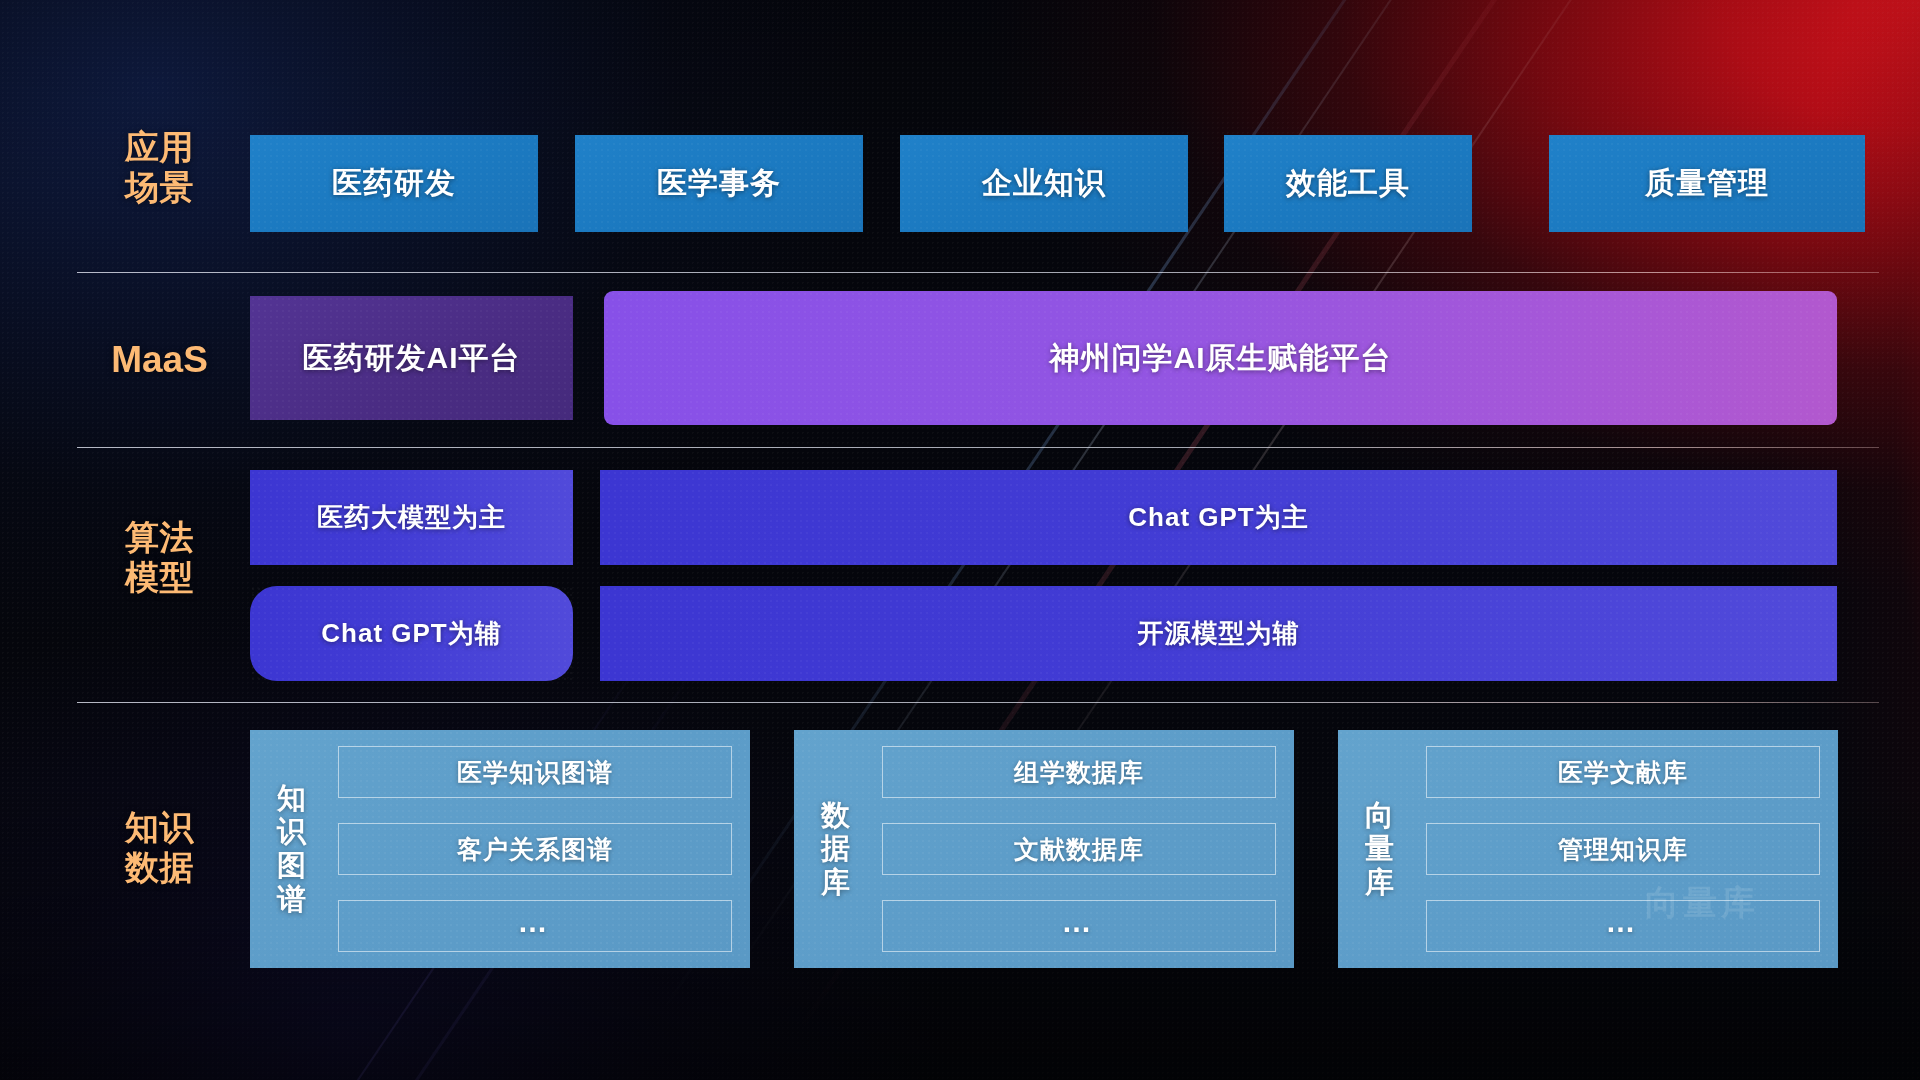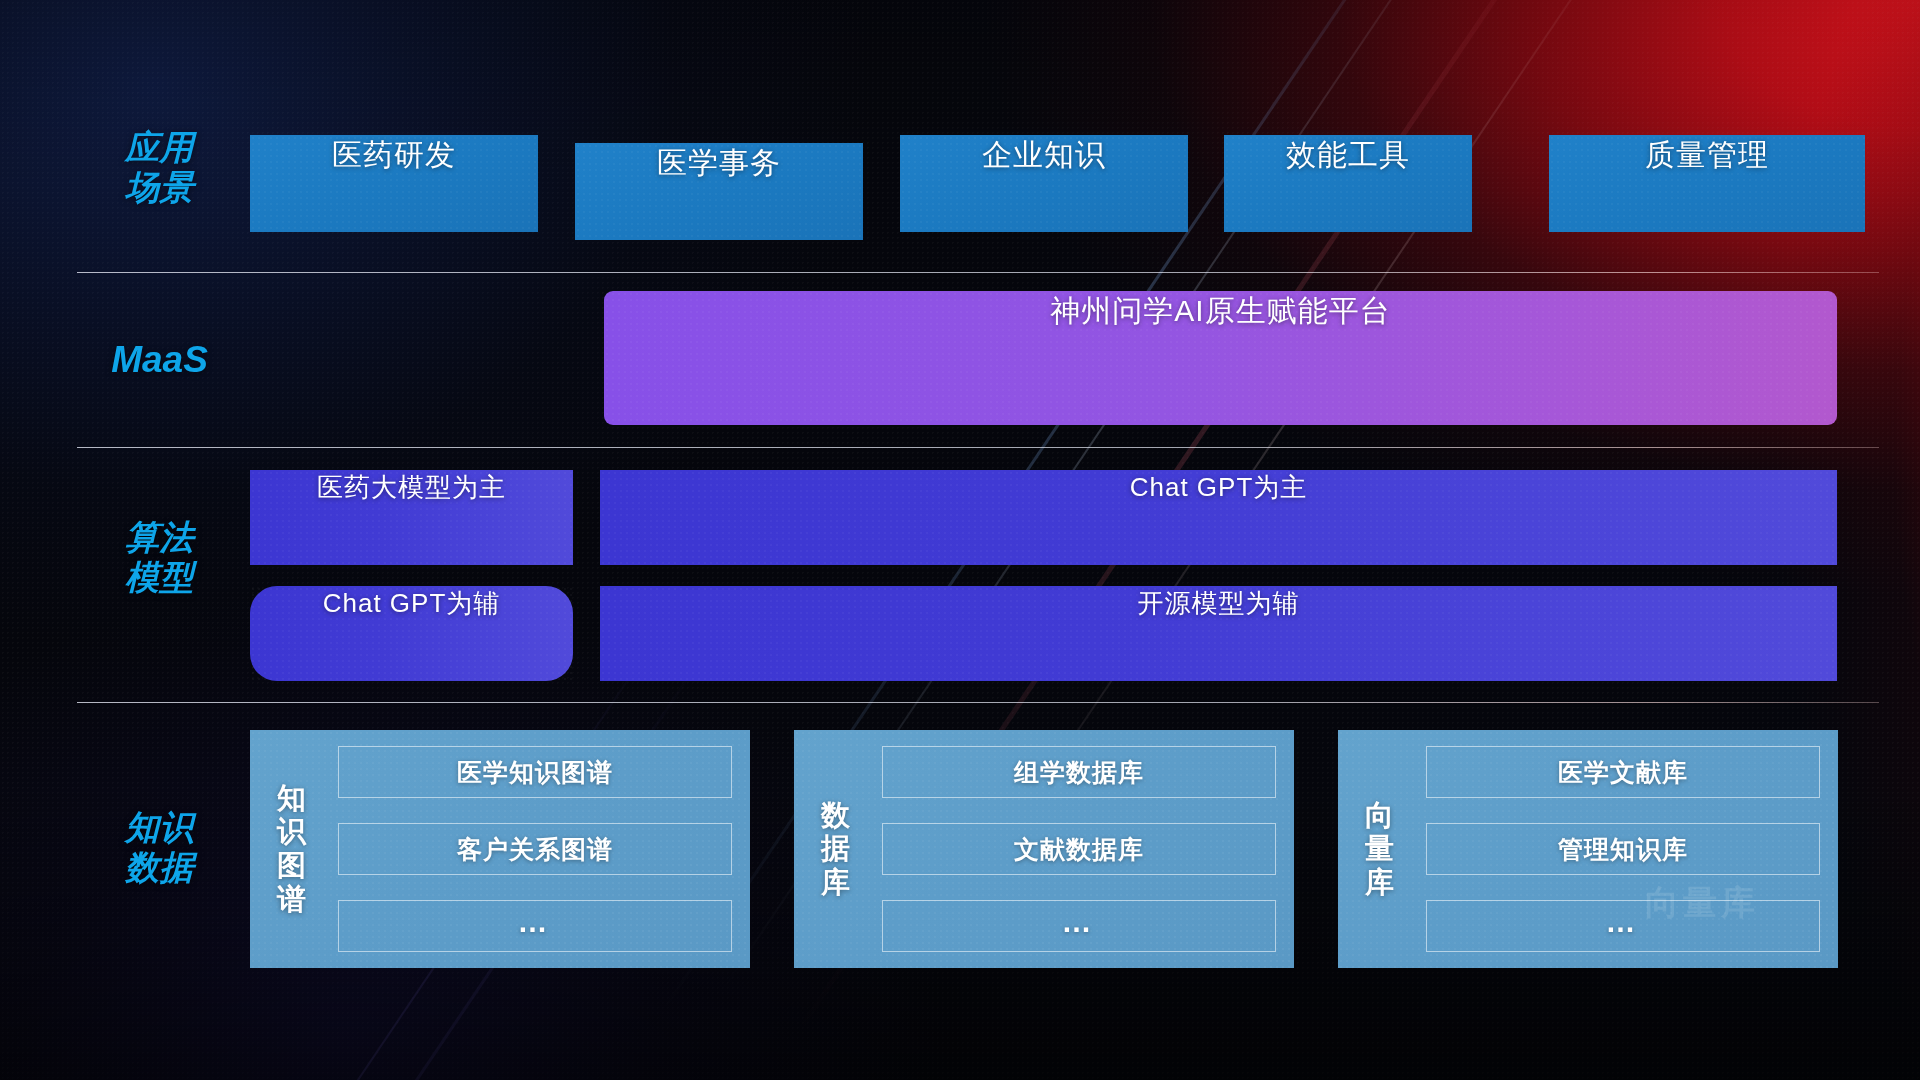--- a/index.html
+++ b/index.html
@@ -69,42 +69,42 @@
   .s6 { width:3px; height:1100px; left:395px; top:560px; transform:rotate(34deg);
         background:linear-gradient(to bottom, rgba(110,95,220,0) 0%, rgba(120,105,230,0.16) 50%, rgba(110,95,220,0) 100%); }
 
   
   #sheet { position:absolute; inset:0; z-index:5; }
 
   .row-label {
     position:absolute;
     left:77px;
     width:165px;
-    color:#0ea5e9;
+    color:#fdba74;
     font-weight:bold;
     text-align:center;
     line-height:1.17;
     letter-spacing:.5px;
     text-shadow:0 1px 6px rgba(0,0,0,.55);
-    font-style:italic;
   }
   .divider {
     position:absolute;
     left:77px;
     width:1802px;
     height:1px;
     background:linear-gradient(to right, rgba(225,228,240,0.80) 0%, rgba(225,228,240,0.72) 62%, rgba(255,225,225,0.62) 88%, rgba(255,220,220,0.30) 100%);
   }
 
   .box {
     position:absolute;
     display:flex;
+    align-items:center;
     justify-content:center;
     color:#fff;
-    font-weight:normal;
+    font-weight:bold;
     text-shadow:0 1px 5px rgba(0,0,0,.45);
   }
   .box::after {
     content:"";
     position:absolute; inset:0;
     background-image:radial-gradient(rgba(255,255,255,0.07) 1px, transparent 1px);
     background-size:6px 6px;
     opacity:.5;
     pointer-events:none;
   }
@@ -184,39 +184,42 @@
 <div id="sheet">
 
   <div class="row-label" style="top:128px; font-size:34px;">
     <div>应用</div>
     <div>场景</div>
   </div>
 
   <div class="box app-box" style="left:250px; top:135px; width:288px; height:97px;">
     <span>医药研发</span>
   </div>
-  <div class="box app-box" style="left:575px; top:135px; width:288px; height:97px;margin-top:8px;">
+  <div class="box app-box" style="left:575px; top:135px; width:288px; height:97px;">
     <span>医学事务</span>
   </div>
   <div class="box app-box" style="left:900px; top:135px; width:288px; height:97px;">
     <span>企业知识</span>
   </div>
   <div class="box app-box" style="left:1224px; top:135px; width:248px; height:97px;">
     <span>效能工具</span>
   </div>
   <div class="box app-box" style="left:1549px; top:135px; width:316px; height:97px;">
     <span>质量管理</span>
   </div>
 
   <div class="divider" style="top:272px;"></div>
 
   <div class="row-label" style="top:338px; font-size:37px; letter-spacing:0;">
     <div>MaaS</div>
   </div>
 
+  <div class="box maas-dark" style="left:250px; top:296px; width:323px; height:124px;">
+    <span>医药研发AI平台</span>
+  </div>
   <div class="box maas-wide" style="left:604px; top:291px; width:1233px; height:134px;border-radius:9px;">
     <span>神州问学AI原生赋能平台</span>
   </div>
 
   <div class="divider" style="top:447px;"></div>
 
   <div class="row-label" style="top:518px; font-size:34px;">
     <div>算法</div>
     <div>模型</div>
   </div>

